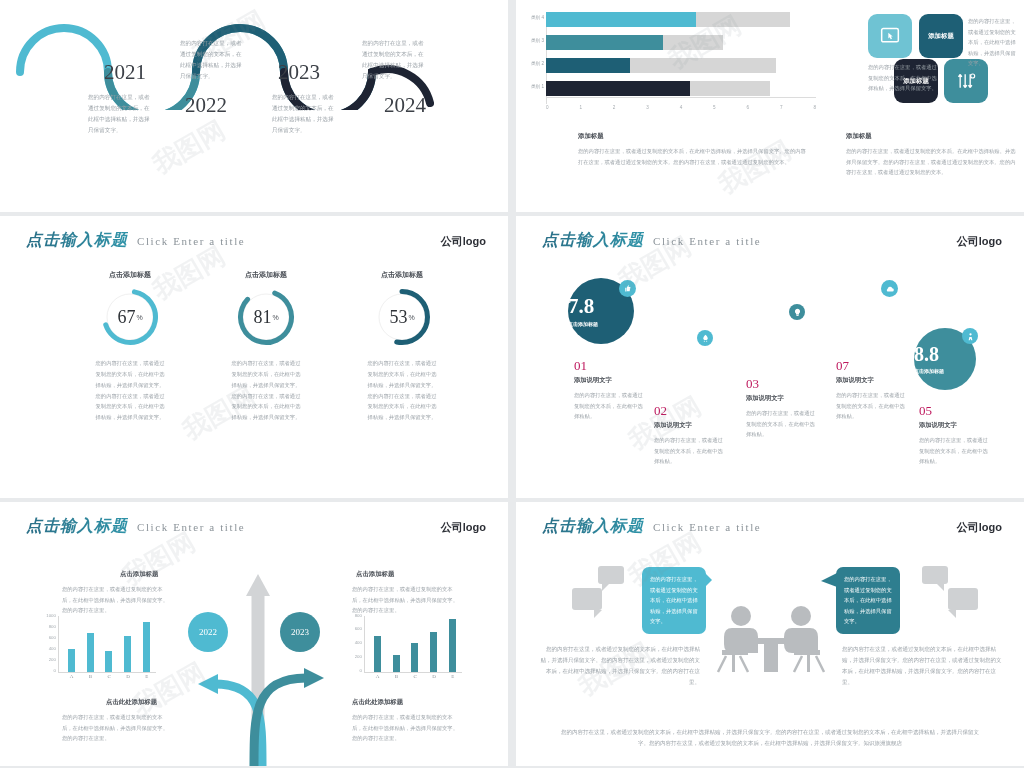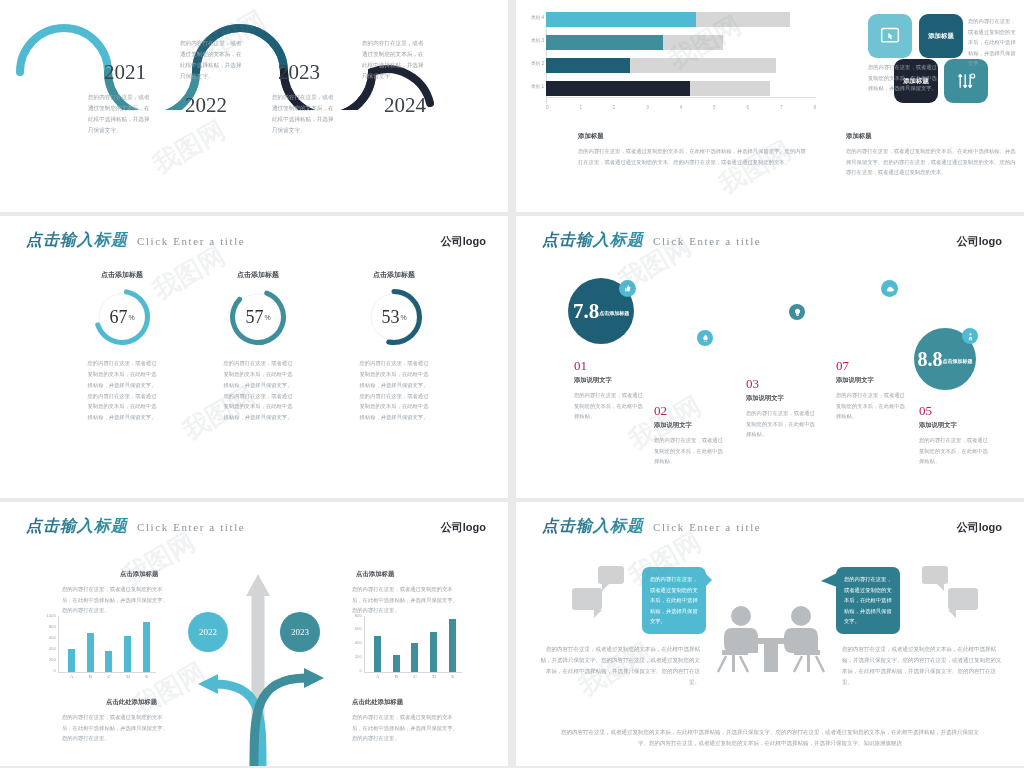--- a/index.html
+++ b/index.html
@@ -53,32 +53,32 @@
 
   .cap { position:absolute; font-size:6.4px; font-weight:bold; color:#4a4f56; }
   .cap-body { position:absolute; font-size:5.3px; line-height:2.0; color:#9aa1a7; }
 
   
   .ibox { position:absolute; width:44px; height:44px; border-radius:9px; display:flex; align-items:center; justify-content:center; }
   .ibox .lbl { font-size:6.4px; color:#fff; font-weight:bold; }
   .sidetext { position:absolute; font-size:5.3px; line-height:2.0; color:#9aa1a7; width:72px; }
 
   
-  .gauges { position:absolute; top:54px; left:4px; width:508px; display:flex; justify-content:center; gap:36px; }
+  .gauges { position:absolute; top:54px; left:12px; width:508px; display:flex; justify-content:center; gap:36px; }
   .gauge { width:100px; text-align:center; }
   .g-title { font-size:7px; font-weight:bold; color:#4a4f56; margin-bottom:8px; }
   .g-ring { width:58px; height:58px; margin:0 auto; position:relative; }
   .g-ring svg { display:block; }
   .g-val { position:absolute; inset:0; display:flex; align-items:center; justify-content:center; }
   .g-num { font-size:18px; color:#2f3338; font-family:"Liberation Serif", serif; }
   .g-pct { font-size:7px; color:#4a4f56; margin-left:1px; }
   .g-body { font-size:5.3px; line-height:2.05; color:#9aa1a7; margin-top:12px; padding:0 14px; }
 
   
-  .bub { position:absolute; border-radius:50%; display:flex; flex-direction:row; align-items:center; justify-content:center; color:#fff; }
+  .bub { position:absolute; border-radius:50%; display:flex; flex-direction:column; justify-content:center; color:#fff; }
   .bub .bn { font-weight:bold; font-family:"Liberation Serif", serif; line-height:1; }
   .bub .bt { font-size:5px; margin-top:4px; font-weight:bold; }
   .badge { position:absolute; border-radius:50%; display:flex; align-items:center; justify-content:center; color:#fff; }
   .bnum { position:absolute; font-size:13px; color:#be185d; font-family:"Liberation Serif", serif; }
   .bsub { position:absolute; font-size:6.3px; font-weight:bold; color:#4a4f56; }
   .bbody { position:absolute; font-size:5.3px; line-height:2.0; color:#9aa1a7; width:70px; }
 
   
   .vchart { position:absolute; width:120px; height:66px; }
   .vc-axis { position:absolute; left:20px; top:0; width:1px; height:56px; background:#d8d8d8; }
@@ -225,21 +225,21 @@
       </div>
 
       <div class="gauge">
         <div class="g-title">点击添加标题</div>
         <div class="g-ring">
           <svg width="58" height="58" viewBox="0 0 58 58">
             <circle cx="29" cy="29" r="23" fill="none" stroke="#f0f0f0" stroke-width="1"></circle>
             <circle cx="29" cy="29" r="25.5" fill="none" stroke="#3E8E9C" stroke-width="5" stroke-dasharray="130 30" stroke-linecap="round" transform="rotate(-70 29 29)"></circle>
           </svg>
           <div class="g-val">
-            <span class="g-num">57</span>
+            <span class="g-num">81</span>
             <span class="g-pct">%</span>
           </div>
         </div>
         <div class="g-body">您的内容打在这里，或者通过复制您的文本后，在此框中选择粘贴，并选择只保留文字。您的内容打在这里，或者通过复制您的文本后，在此框中选择粘贴，并选择只保留文字。</div>
       </div>
 
       <div class="gauge">
         <div class="g-title">点击添加标题</div>
         <div class="g-ring">
           <svg width="58" height="58" viewBox="0 0 58 58">

